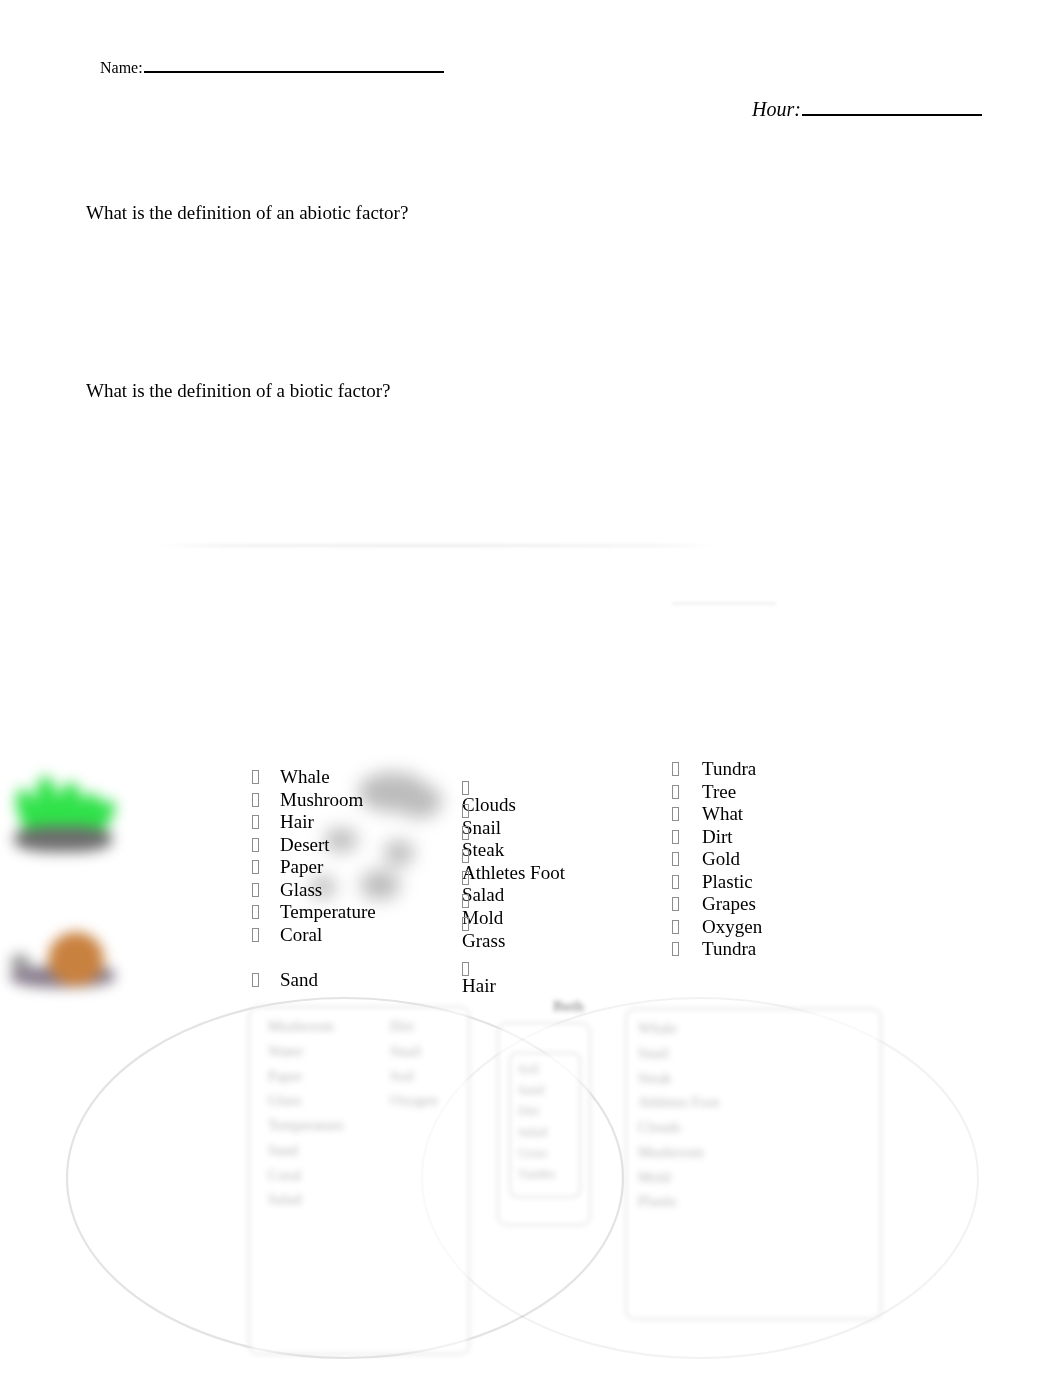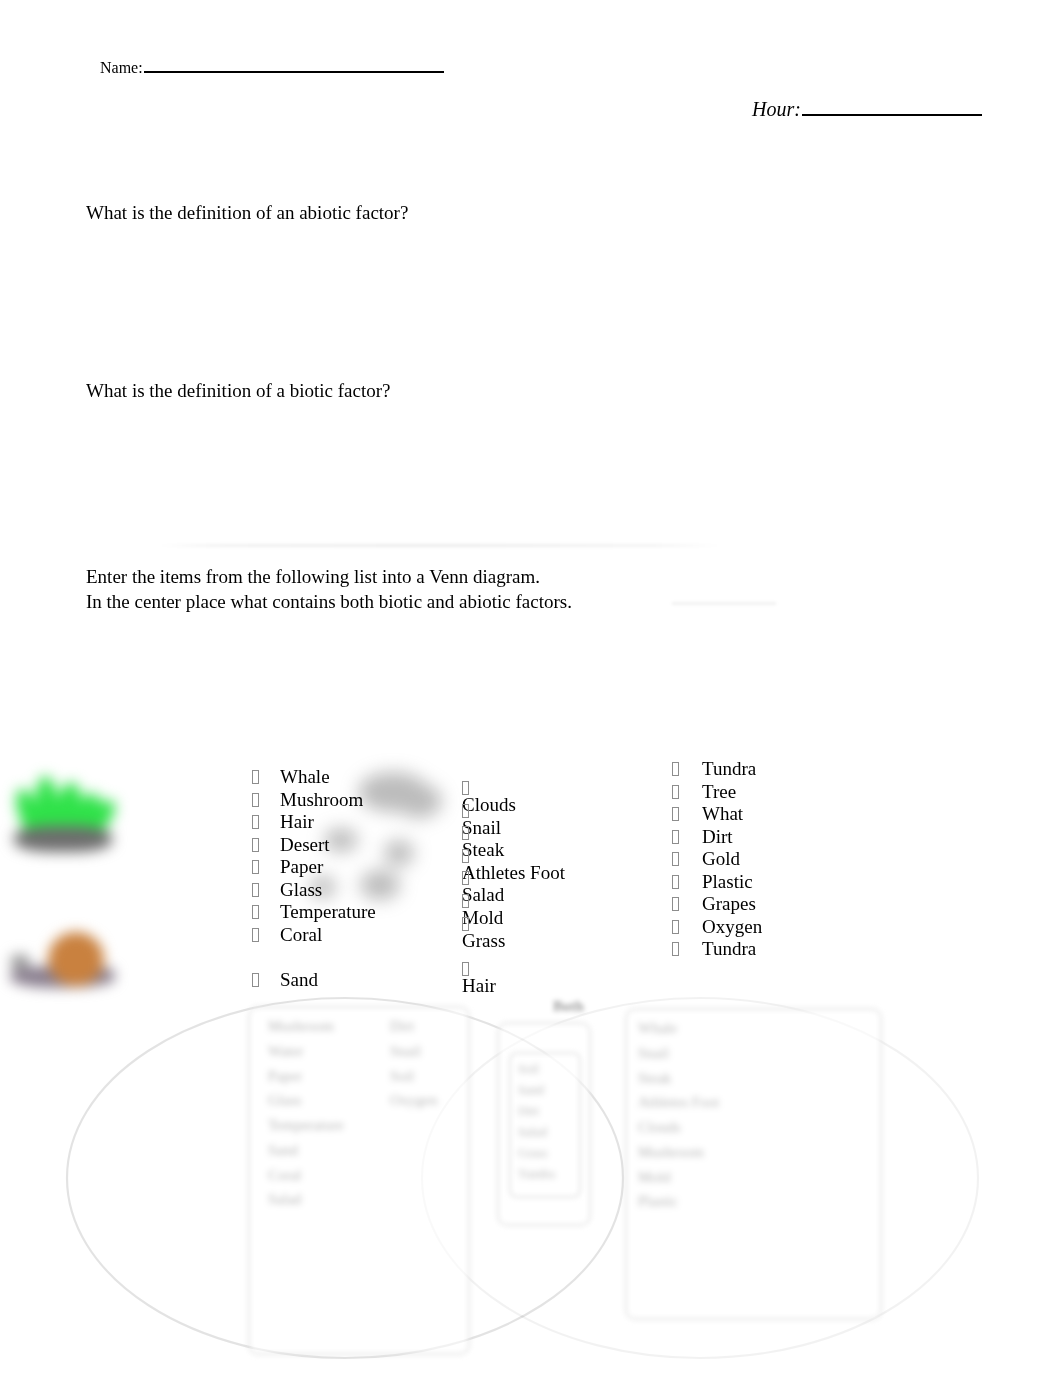--- a/index.html
+++ b/index.html
@@ -270,22 +270,20 @@
   </div>
 
 
   <div class="prompt prompt-abiotic">What is the definition of an abiotic factor?</div>
 
   <div class="prompt prompt-biotic">What is the definition of a biotic factor?</div>
 
   <div class="ghost-rule"></div>
   <div class="ghost-rule-2"></div>
 
-  <div class="prompt prompt-venn">Enter the items from the following list into a Venn diagram.
-In the center place what contains both biotic and abiotic factors.</div>
 
   <div class="clip clip-grass">
     <span class="blade" style="left:16px;top:16px;width:20px;height:46px;transform:rotate(-18deg);"></span>
     <span class="blade" style="left:34px;top:4px;width:22px;height:58px;transform:rotate(-4deg);"></span>
     <span class="blade" style="left:54px;top:10px;width:24px;height:52px;transform:rotate(10deg);"></span>
     <span class="blade" style="left:74px;top:20px;width:22px;height:42px;transform:rotate(22deg);"></span>
     <span class="blade" style="left:92px;top:26px;width:18px;height:34px;transform:rotate(34deg);"></span>
     <span class="soil"></span>
   </div>
 

